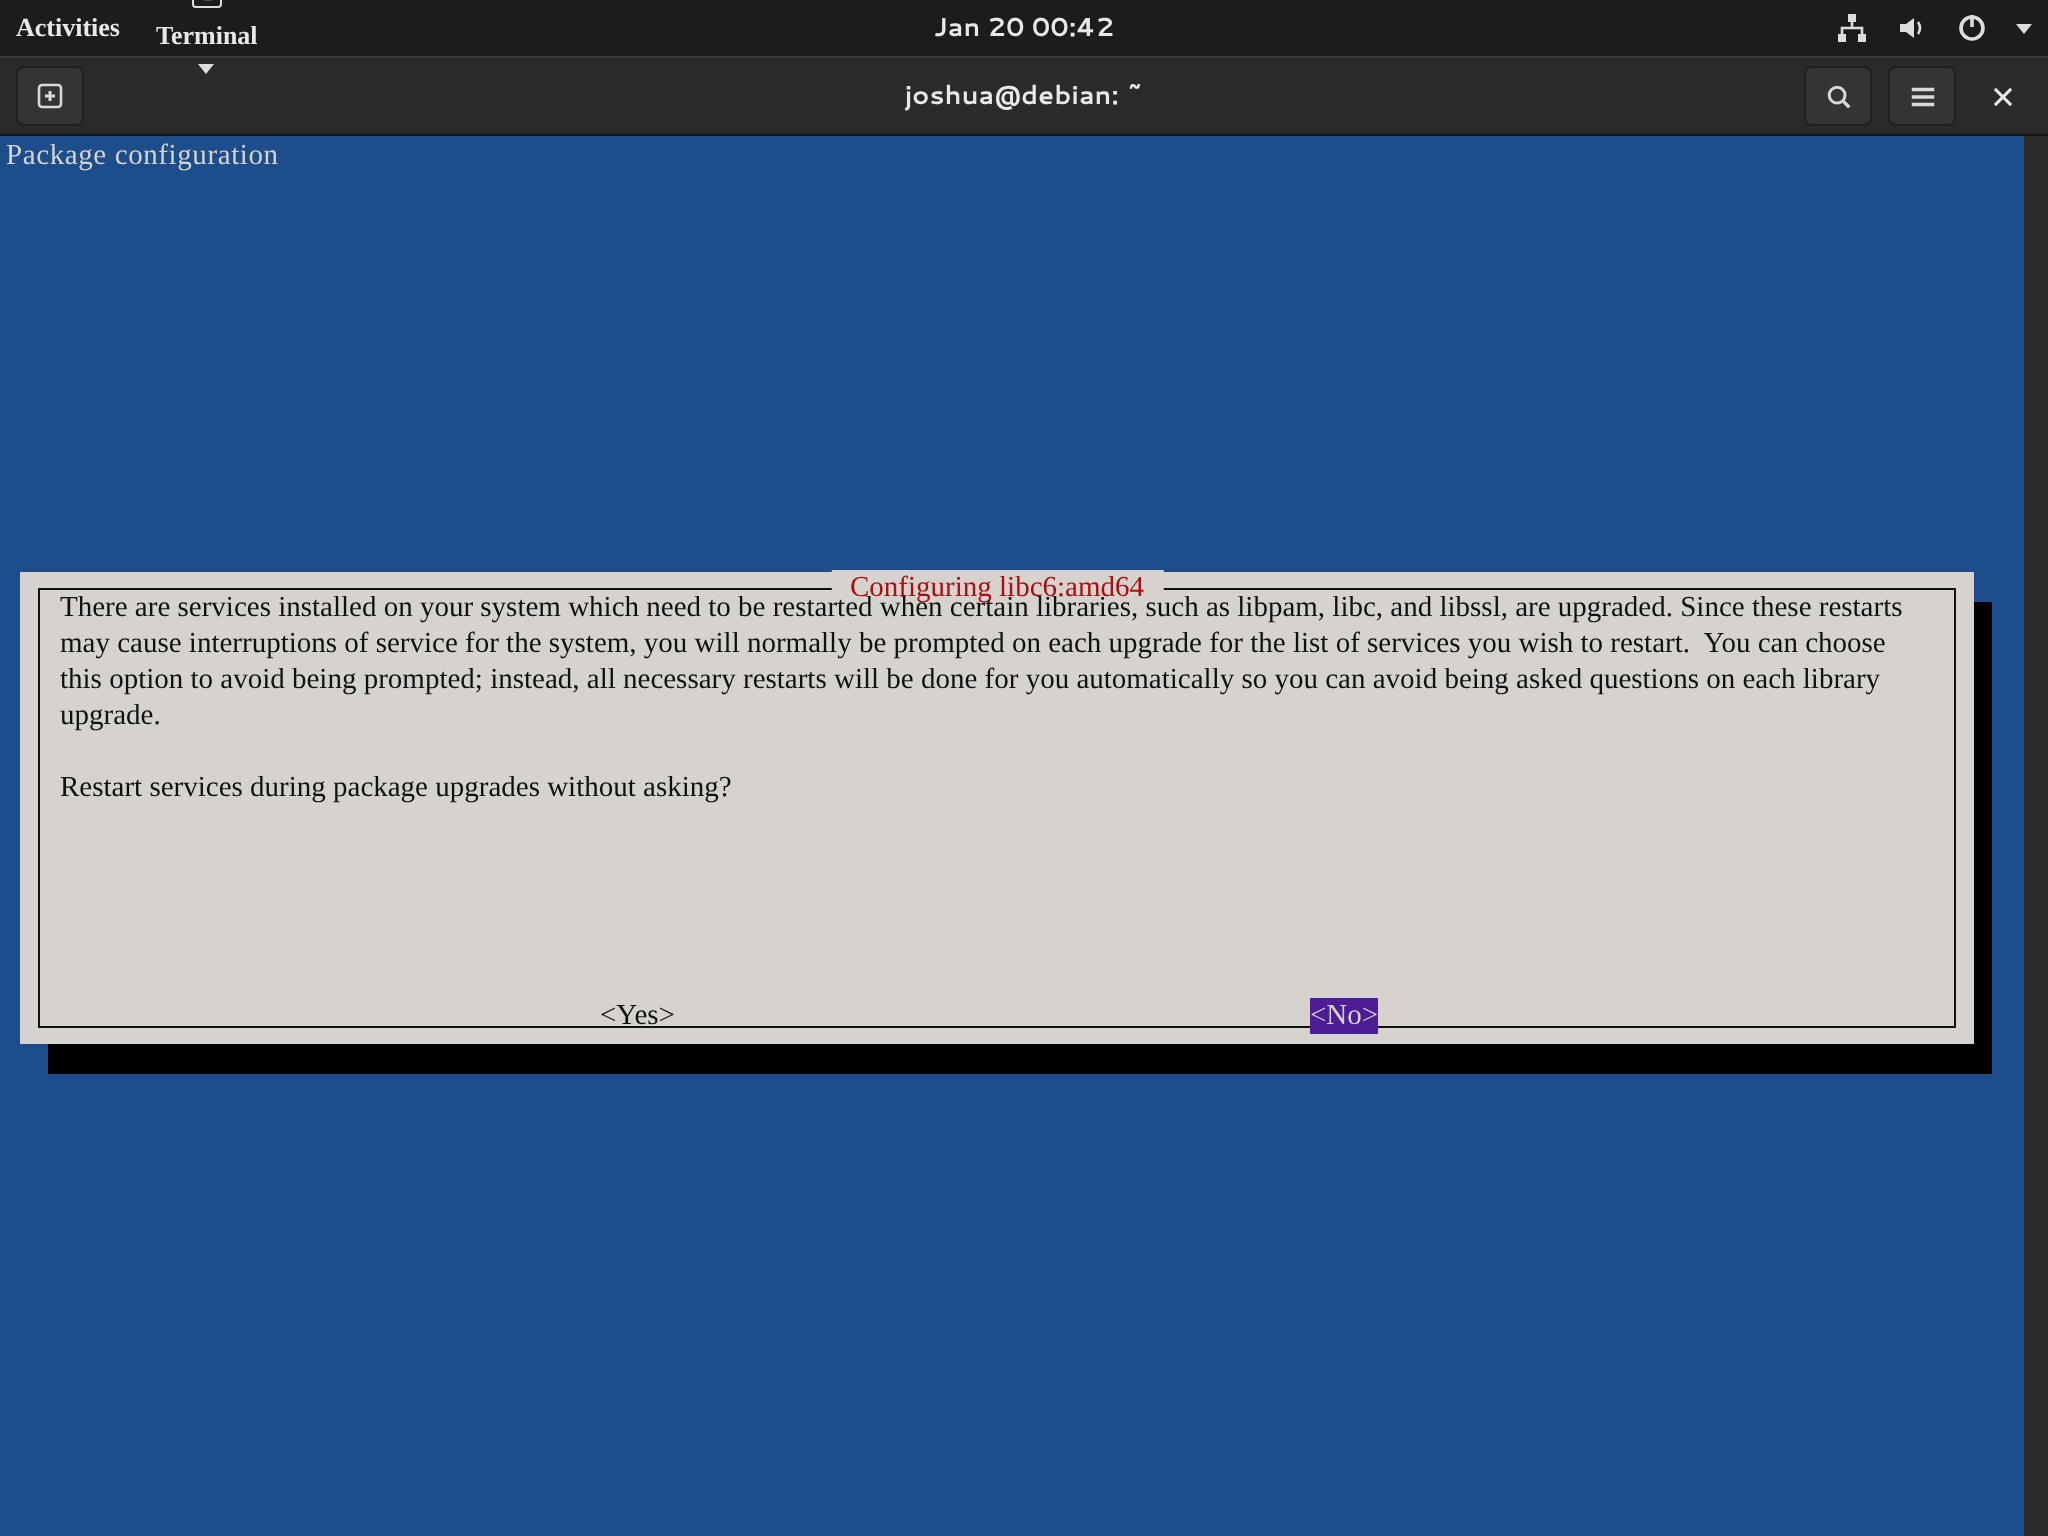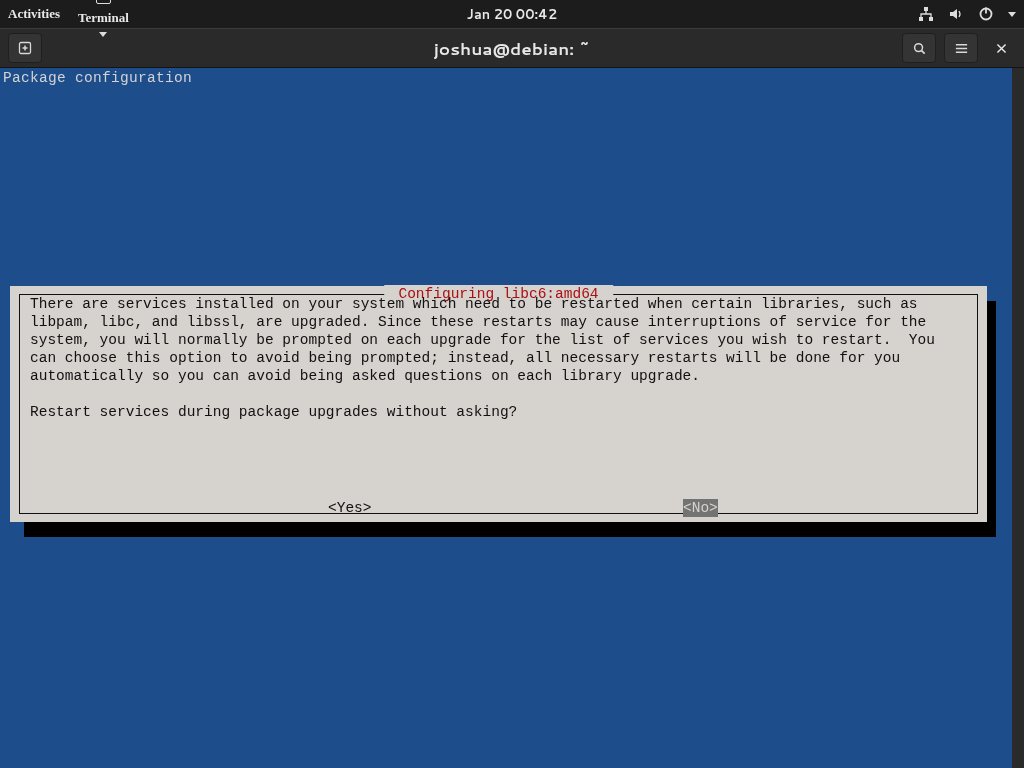--- a/index.html
+++ b/index.html
@@ -64,21 +64,21 @@
     
     .win-header {
       height: 40px;
       background: #2b2a2a;
       border-top: 1px solid #3b3b3b;
       border-bottom: 1px solid #141414;
       display: flex;
       align-items: center;
       padding: 0 6px;
       color: #e8e8e8;
-      font-size: 17px;
+      font-size: 13px;
       font-weight: 600;
     }
     .hbtn {
       width: 34px; height: 30px;
       background: #353434;
       border: 1px solid #1f1f1f;
       border-radius: 4px;
       display: flex;
       align-items: center;
       justify-content: center;
@@ -94,21 +94,21 @@
       width: 34px; height: 30px;
       display: flex; align-items: center; justify-content: center;
       color: #e8e8e8; font-size: 15px; font-weight: 400;
     }
 
     
     .terminal {
       width: 1024px;
       height: calc(768px - 28px - 40px);
       background: #1e4d8b;
-      font-family: Liberation Mono, monospace;
+      font-family: Liberation Serif, serif;
       font-size: 14.5px;
       line-height: 18px;
       position: relative;
     }
     .term-scrollbar {
       position: absolute;
       right: 0; top: 0;
       width: 12px;
       height: 100%;
       background: #2b2a2a;
@@ -165,29 +165,28 @@
       font-family: inherit;
     }
     .dialog-buttons {
       position: absolute;
       bottom: 14px;
       left: 0; right: 0;
     }
     .dbtn {
       position: absolute;
       font-family: inherit;
-      margin-left: 28px;
     }
     .dbtn-yes {
       left: 280px;
       color: #111;
     }
     .dbtn-no {
       left: 635px;
-      background: #737373;
+      background: #4c1d95;
       color: #d6d2ce;
     }
   </style>
 </head>
 <body>
 
 <div class="top-bar">
   <div class="top-bar-left">
     <span>Activities</span>
     <div class="app-menu">

